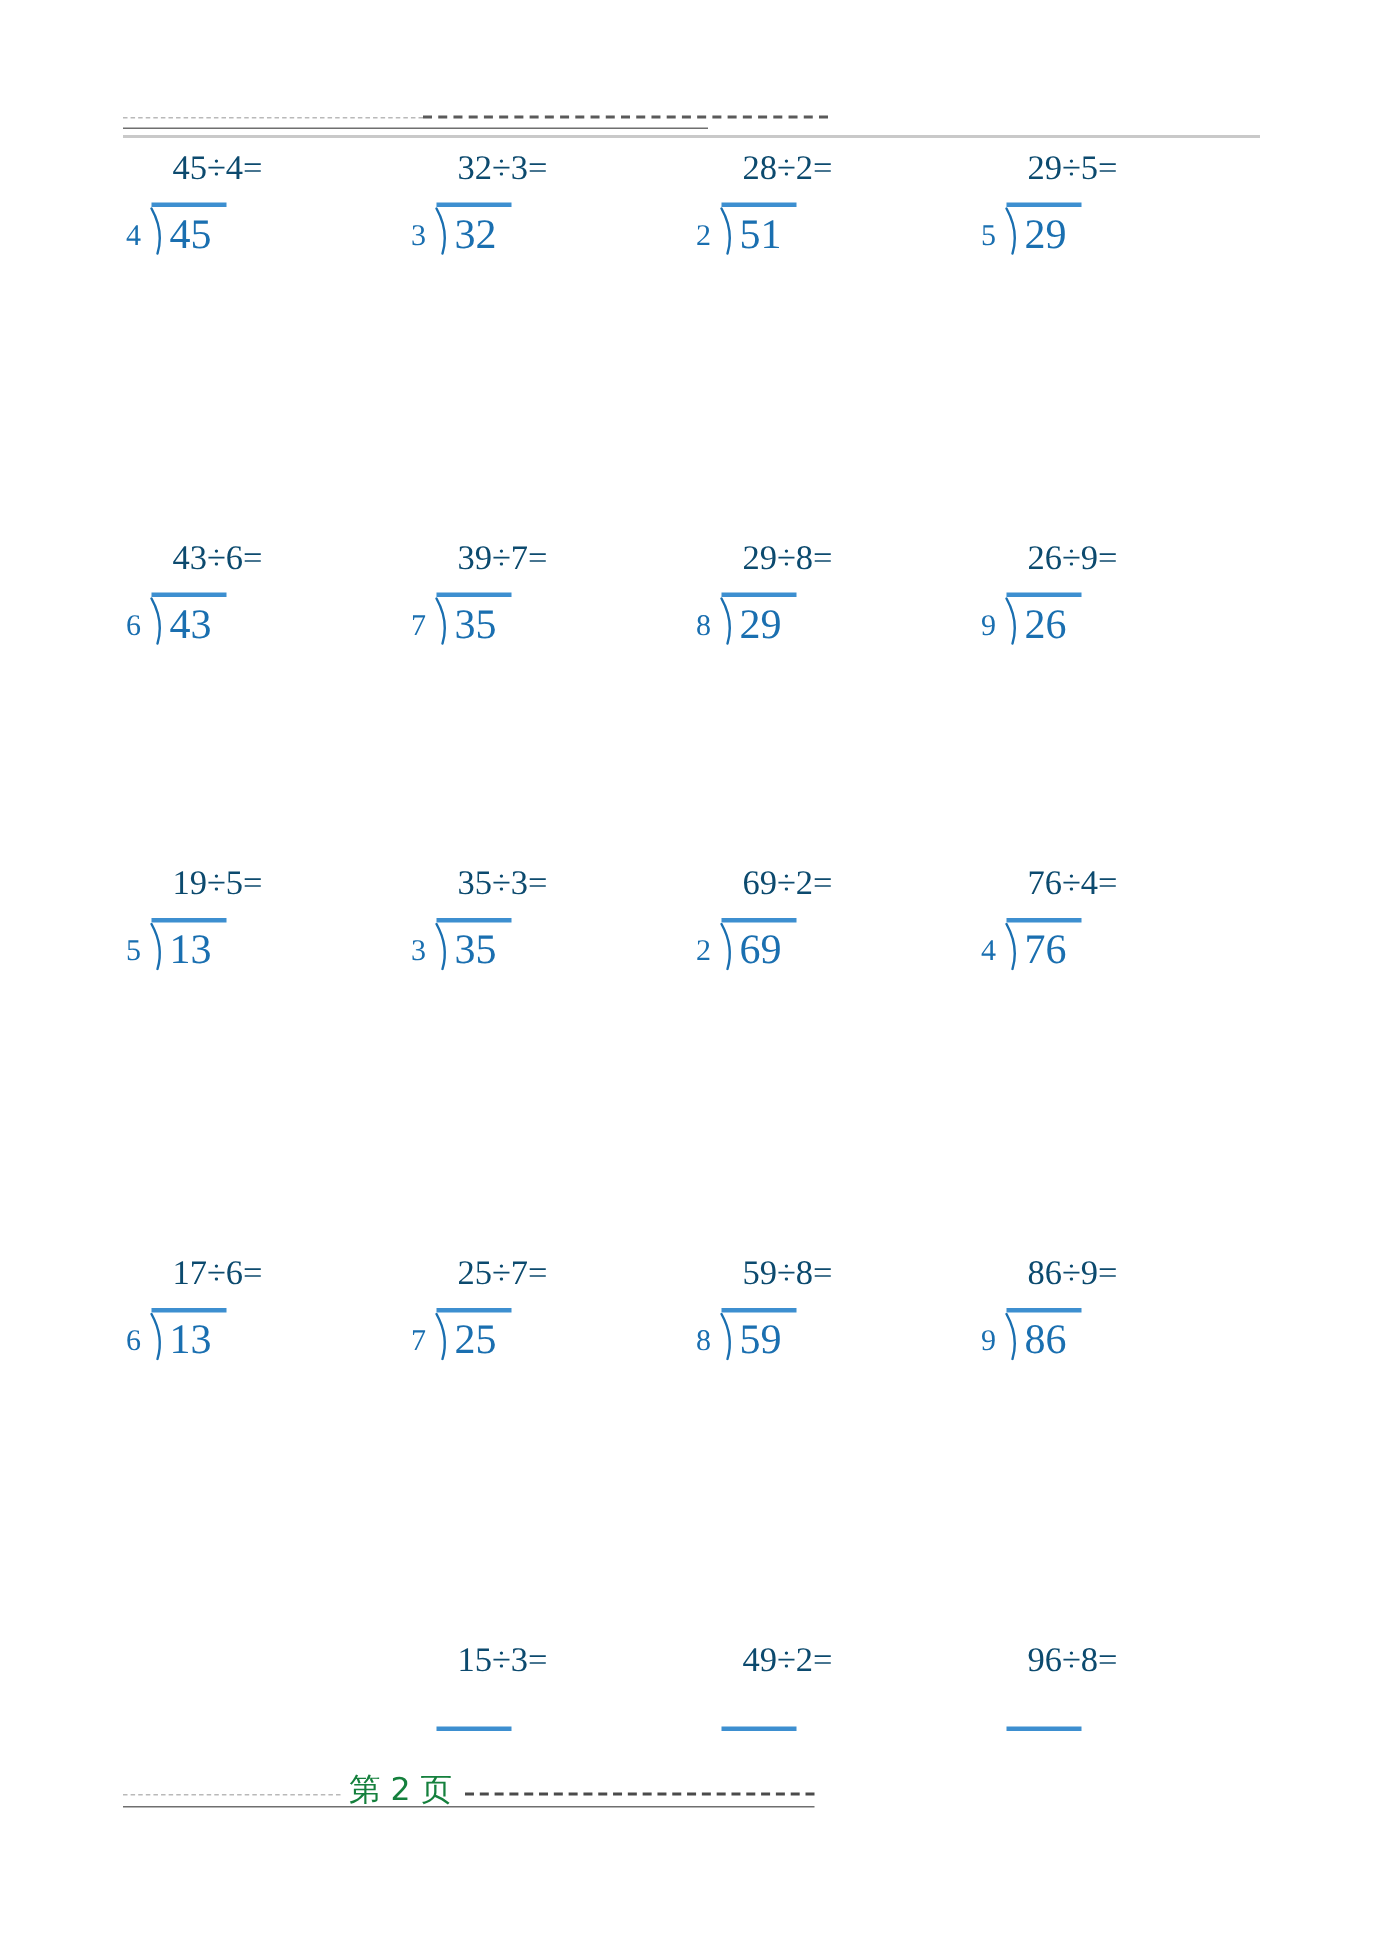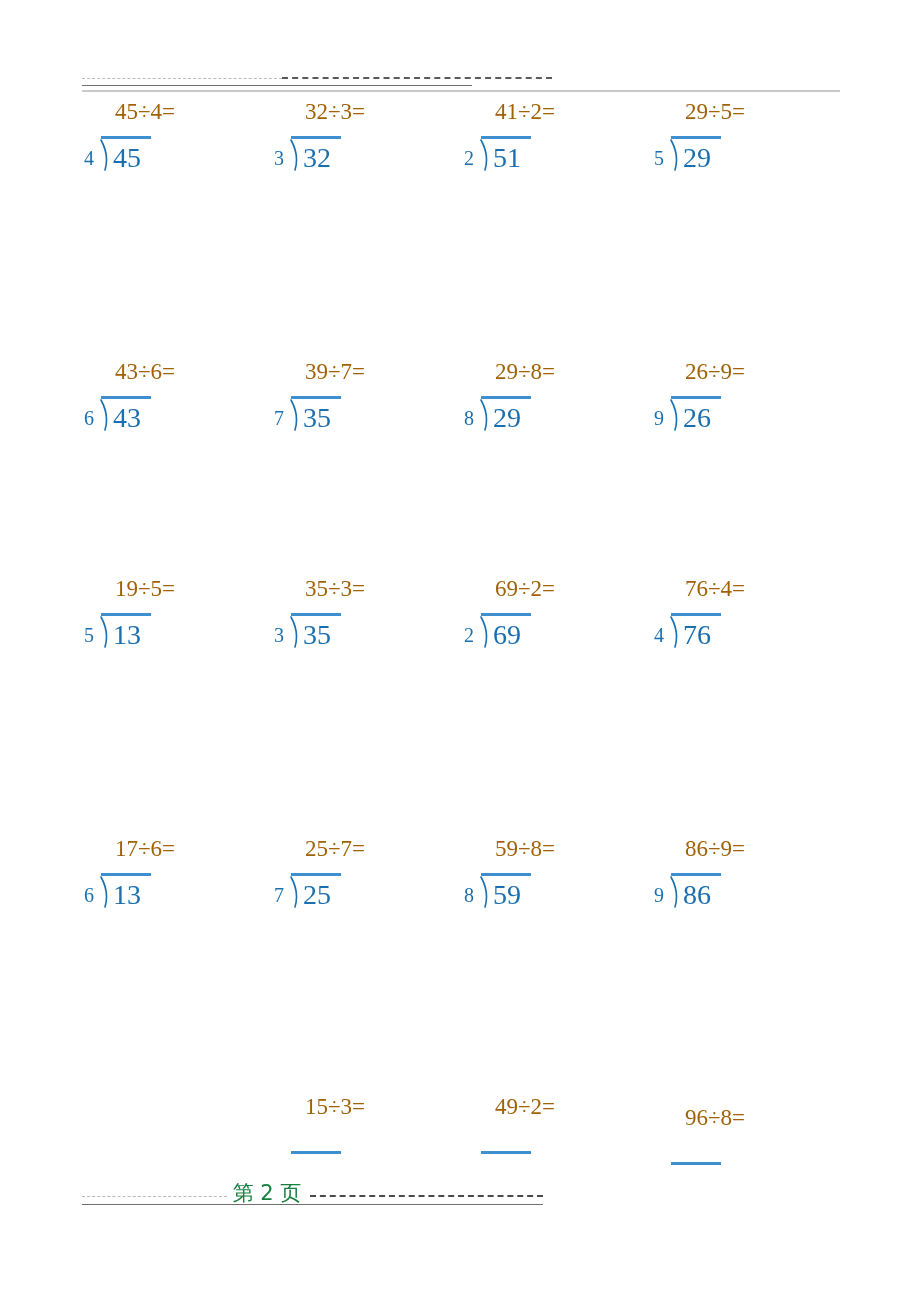--- a/index.html
+++ b/index.html
@@ -87,21 +87,21 @@
   .cell.c2 { left: 440px; }
   .cell.c3 { left: 630px; }
 
   .expr {
     position: absolute;
     left: 0;
     top: 0;
     width: 170px;
     text-align: center;
     font-size: 23px;
-    color: #a16207;
+    color: #0c4a6e;
     letter-spacing: 0px;
     white-space: nowrap;
     line-height: 28px;
   }
 
   
   .longdiv {
     position: absolute;
     left: 0;
     top: 58px;
@@ -248,21 +248,21 @@
             <span class="ld-bracket">
                 <svg width="12" height="32" viewBox="0 0 12 32">
                   <path d="M2 1 C7 10, 9 21, 6 31" stroke="#1a6fb0" stroke-width="1.6" fill="none" stroke-linecap="round"></path>
                 </svg>
               </span>
             <span class="ld-dividend">32</span>
           </div>
         </div>
       </div>
       <div class="cell c2">
-        <div class="expr">41÷2=</div>
+        <div class="expr">28÷2=</div>
         <div class="longdiv">
           <div class="ld-inner">
             <div class="ld-overbar"></div>
             <span class="ld-divisor">2</span>
             <span class="ld-bracket">
                 <svg width="12" height="32" viewBox="0 0 12 32">
                   <path d="M2 1 C7 10, 9 21, 6 31" stroke="#1a6fb0" stroke-width="1.6" fill="none" stroke-linecap="round"></path>
                 </svg>
               </span>
             <span class="ld-dividend">51</span>
@@ -481,21 +481,21 @@
         <div class="overbar-only">
           <div class="bar"></div>
         </div>
       </div>
       <div class="cell c2" style="height:90px;">
         <div class="expr">49÷2=</div>
         <div class="overbar-only">
           <div class="bar"></div>
         </div>
       </div>
-      <div class="cell c3" style="height:90px;margin-top:11px;">
+      <div class="cell c3" style="height:90px;">
         <div class="expr">96÷8=</div>
         <div class="overbar-only">
           <div class="bar"></div>
         </div>
       </div>
     </div>
 
   </div>
 
   <div class="footer">

